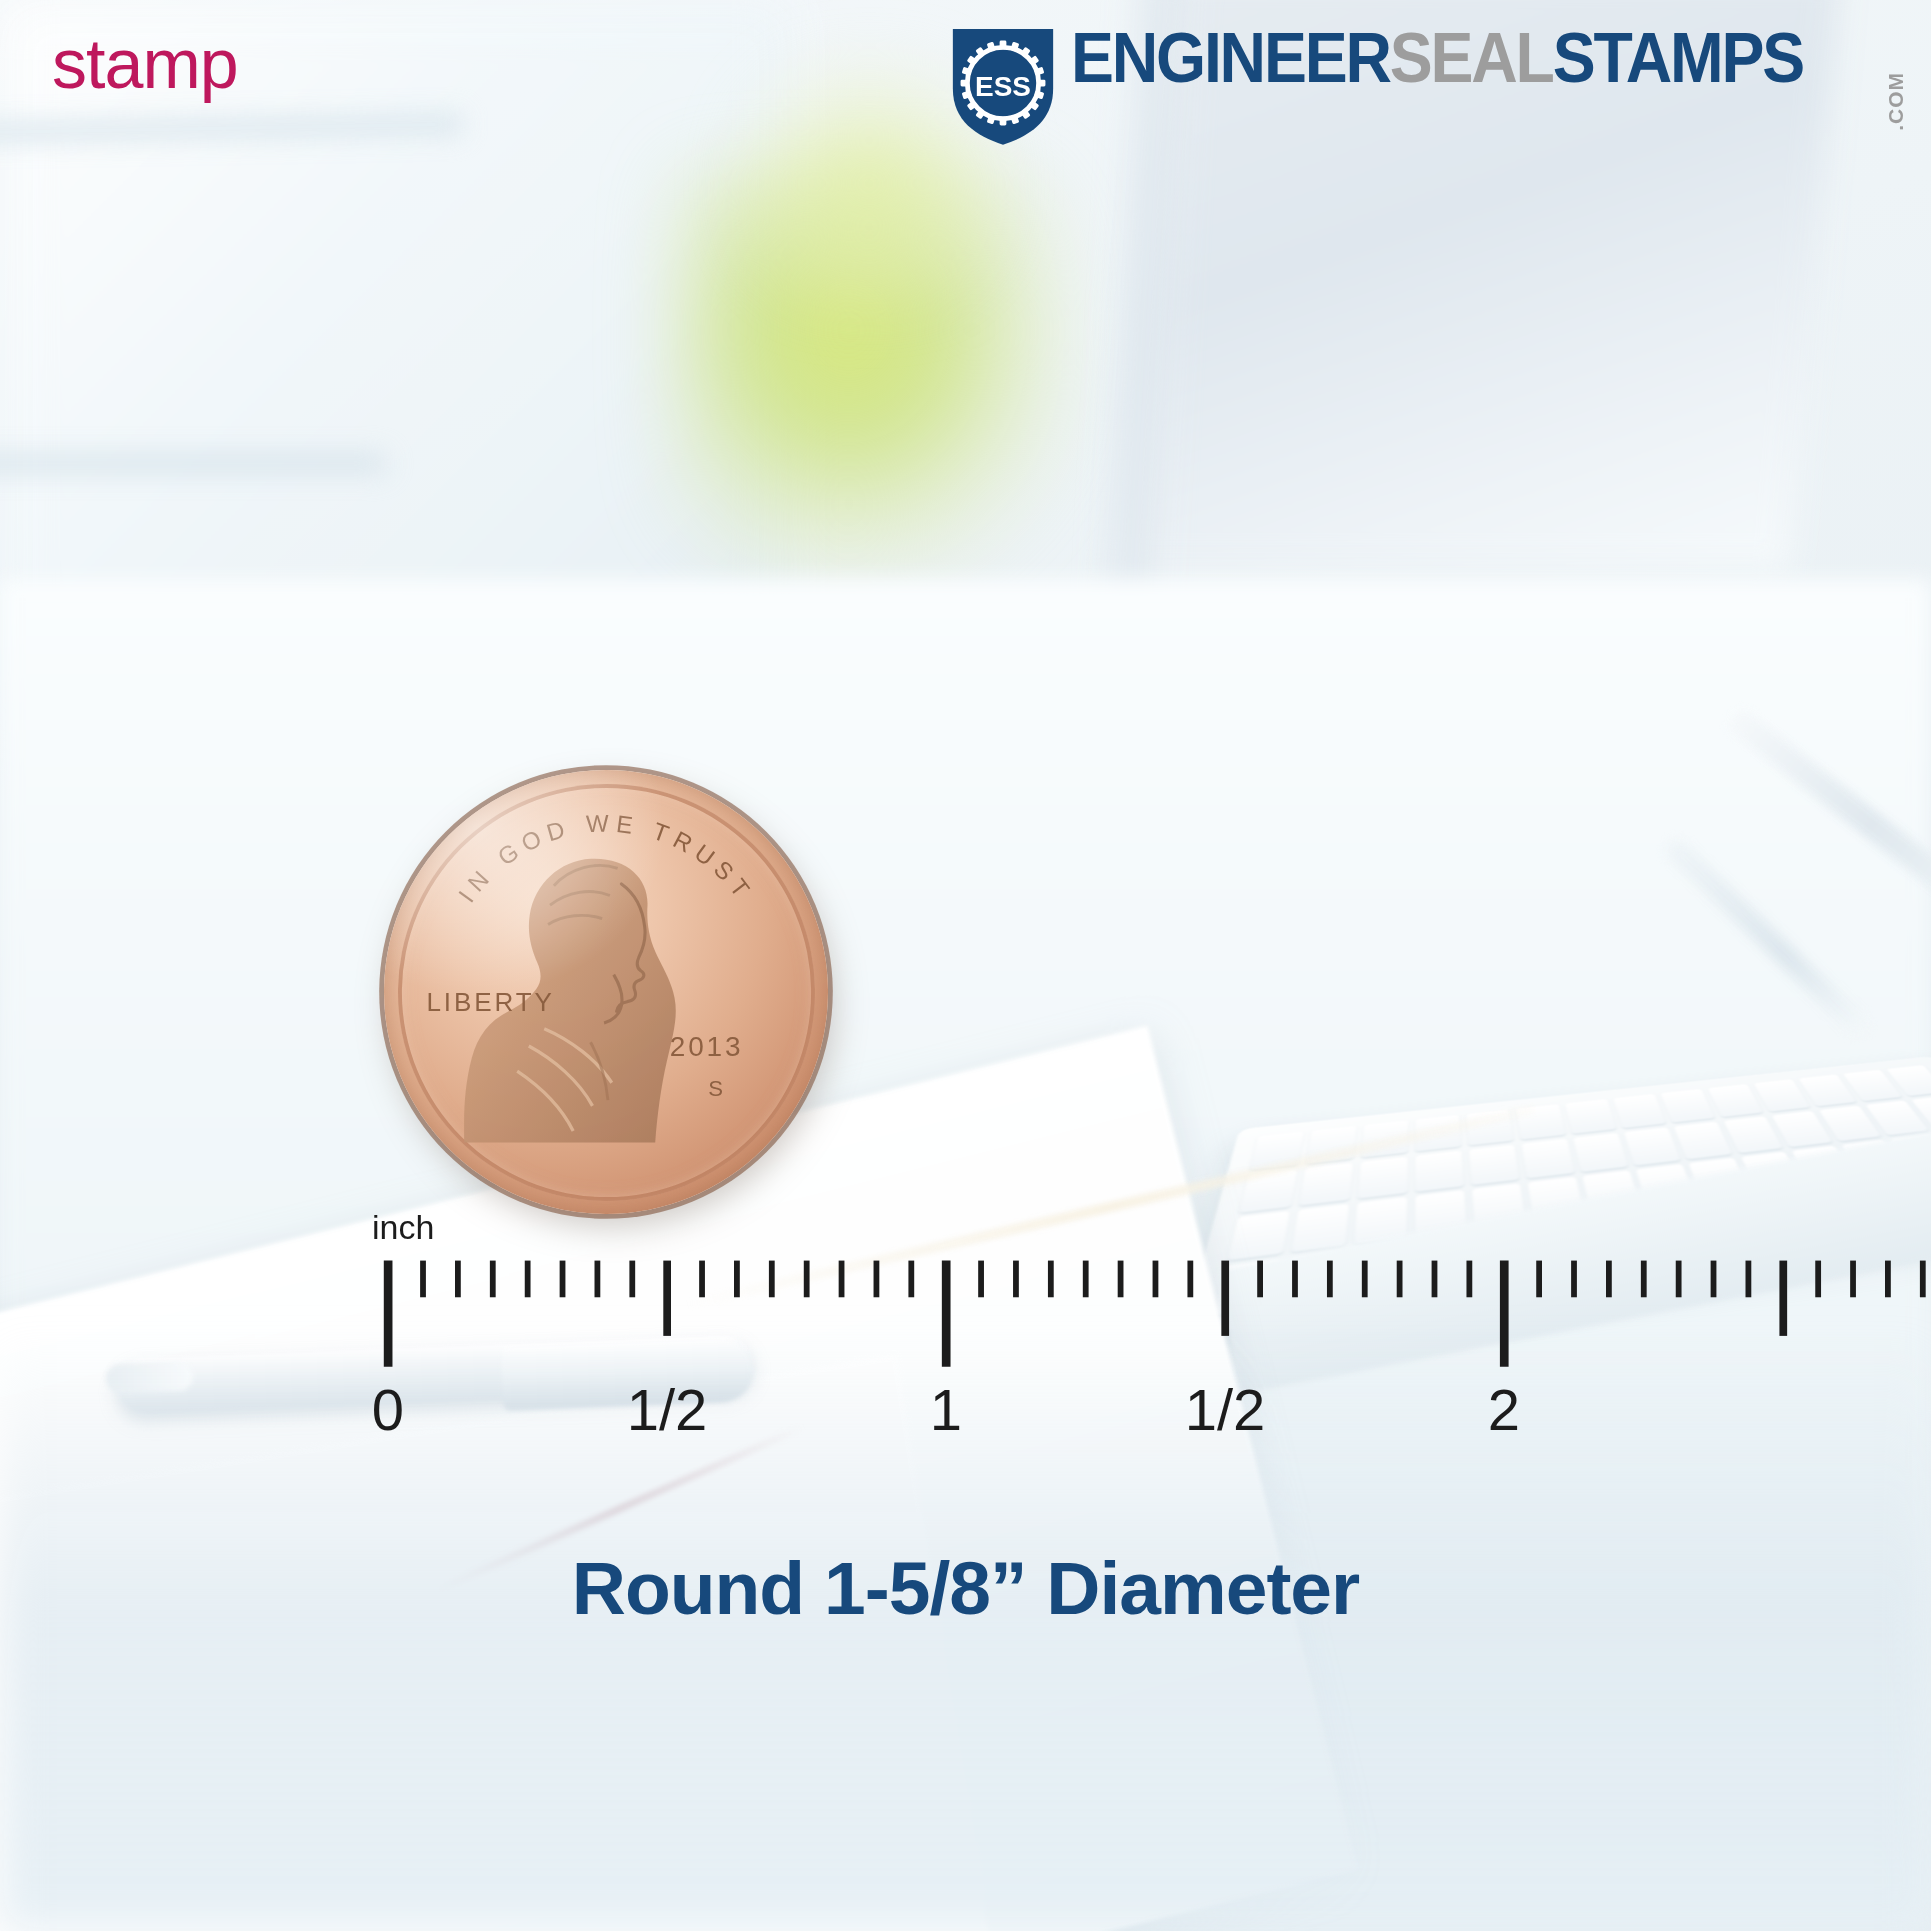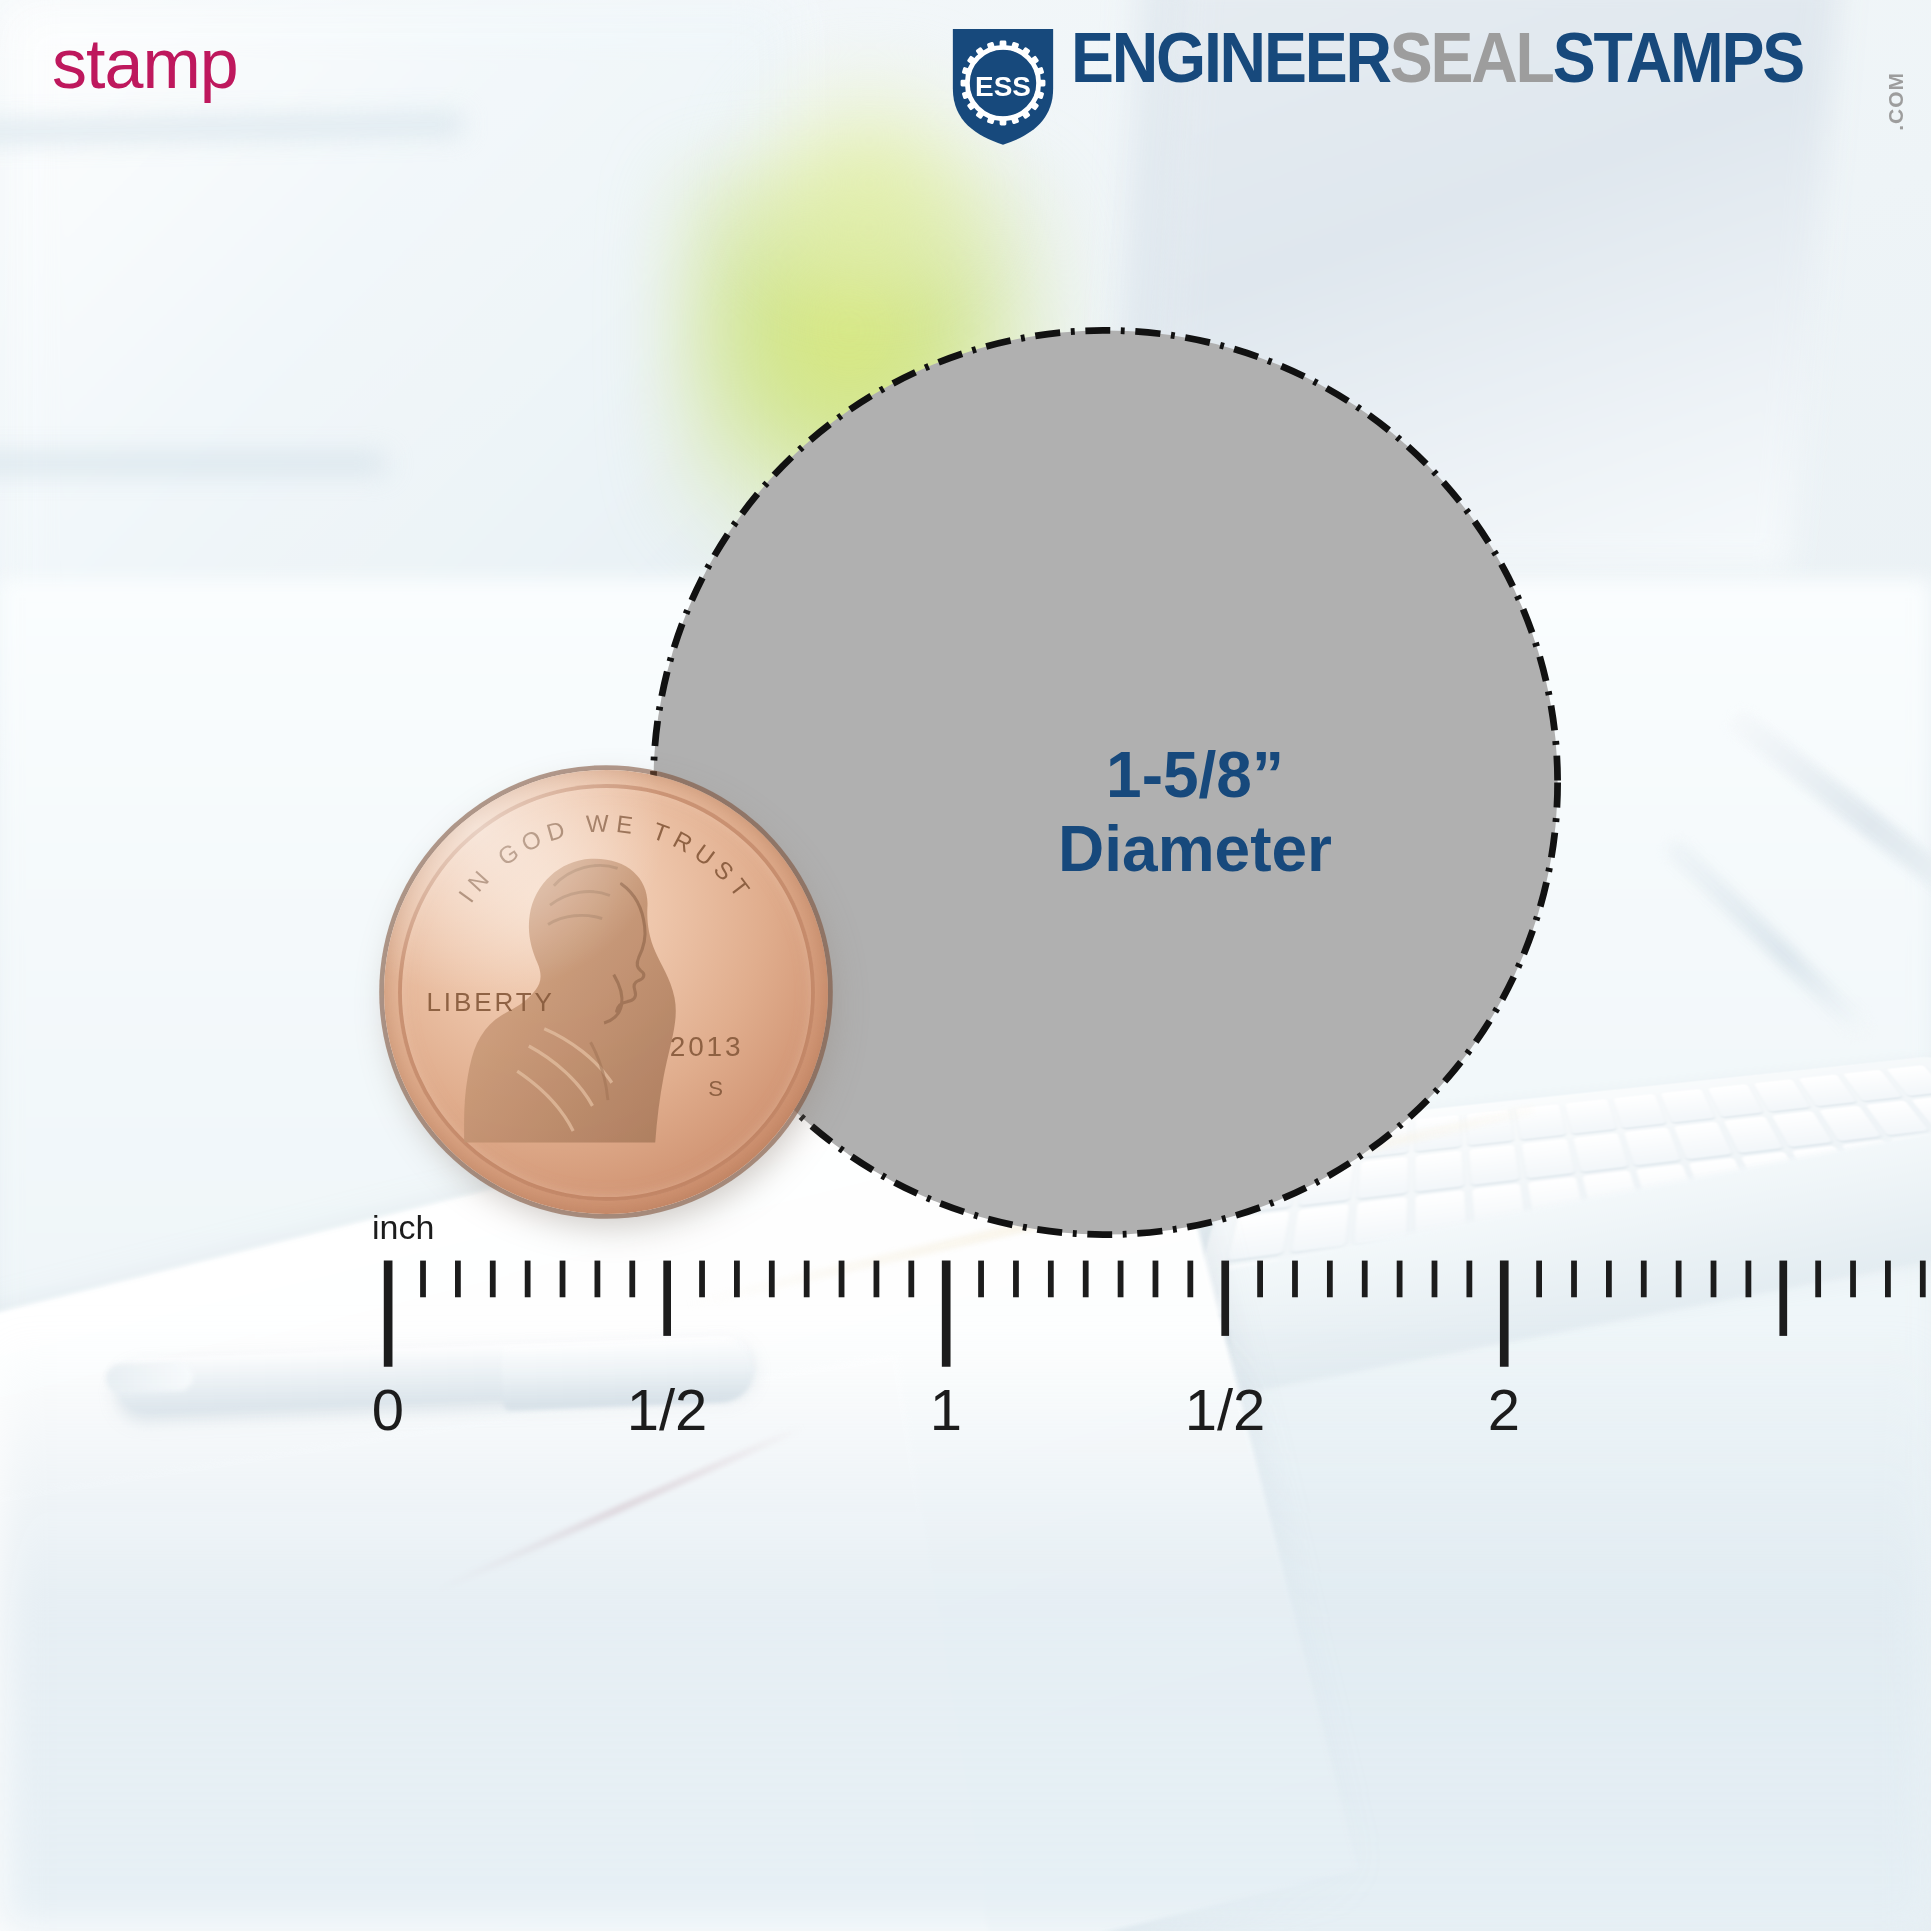--- a/index.html
+++ b/index.html
@@ -369,29 +369,20 @@
       </svg>
     </div>
     <div class="logo-words">
       <span class="lw-blue">ENGINEER</span>
         <span class="lw-gray">SEAL</span>
         <span class="lw-blue">STAMPS</span>
     </div>
     <div class="logo-dotcom">.COM</div>
   </div>
 
-  <div class="shape-wrap">
-    <svg viewBox="0 0 1000 1000" width="966" height="966" xmlns="http://www.w3.org/2000/svg">
-      <circle cx="485" cy="485" r="468" fill="#b0b0b0" stroke="#111111" stroke-width="7" stroke-dasharray="26 11 4 11" stroke-linecap="butt"></circle>
-    </svg>
-    <div class="shape-label">
-      <span>1-5/8”</span>
-      <span>Diameter</span>
-    </div>
-  </div>
 
   <div class="penny">
     <div class="penny-rim"></div>
     <svg viewBox="0 0 460 460" xmlns="http://www.w3.org/2000/svg">
       <defs>
         <path id="arcTop" d="M 62 232 A 168 168 0 0 1 398 232" fill="none"></path>
         <linearGradient id="bust" x1="0" y1="0" x2="1" y2="1">
           <stop offset="0%" stop-color="#d9ae8f"></stop>
           <stop offset="45%" stop-color="#c59574"></stop>
           <stop offset="100%" stop-color="#a97a5c"></stop>
@@ -492,15 +483,16 @@
   </div>
   <div class="ruler-unit">inch</div>
   <div id="ruler-labels">
       <div class="rlabel" style="left: 388px; top: 1376px;">0</div>
       <div class="rlabel" style="left: 667px; top: 1376px;">1/2</div>
       <div class="rlabel" style="left: 946px; top: 1376px;">1</div>
       <div class="rlabel" style="left: 1225px; top: 1376px;">1/2</div>
       <div class="rlabel" style="left: 1504px; top: 1376px;">2</div>
     </div>
 
+  <div class="caption">Round 1-5/8” Diameter</div>
 
 </div>
 
 
 </body></html>

